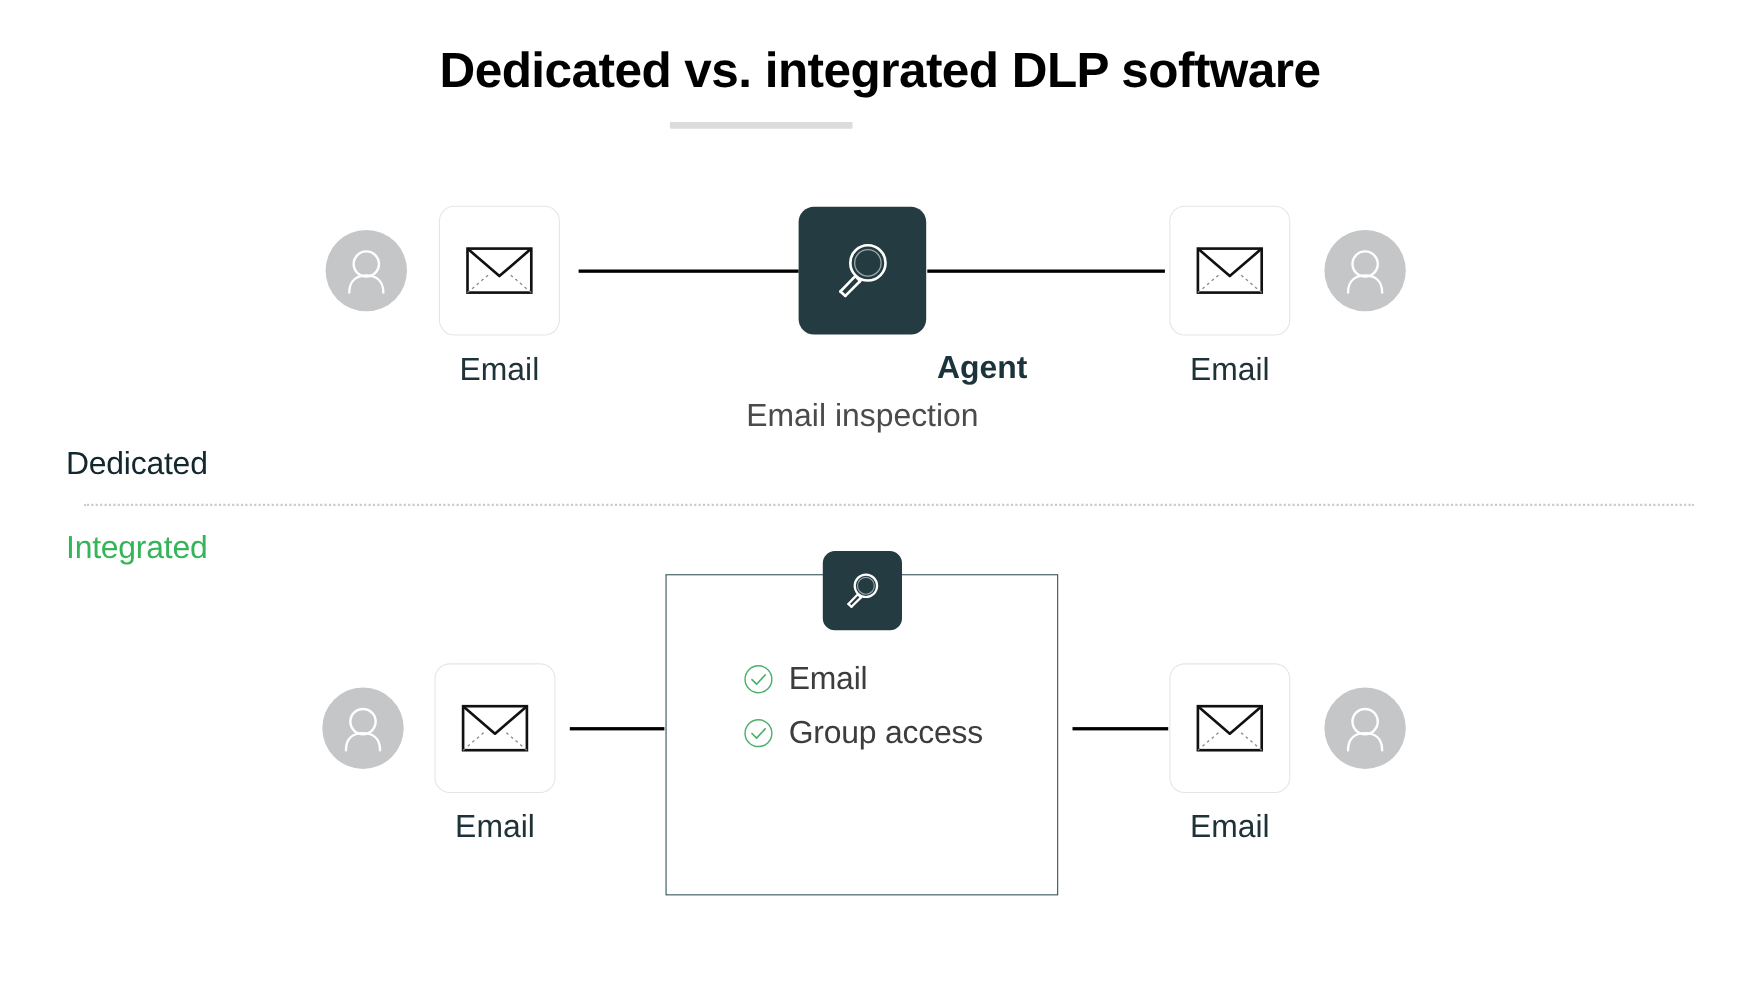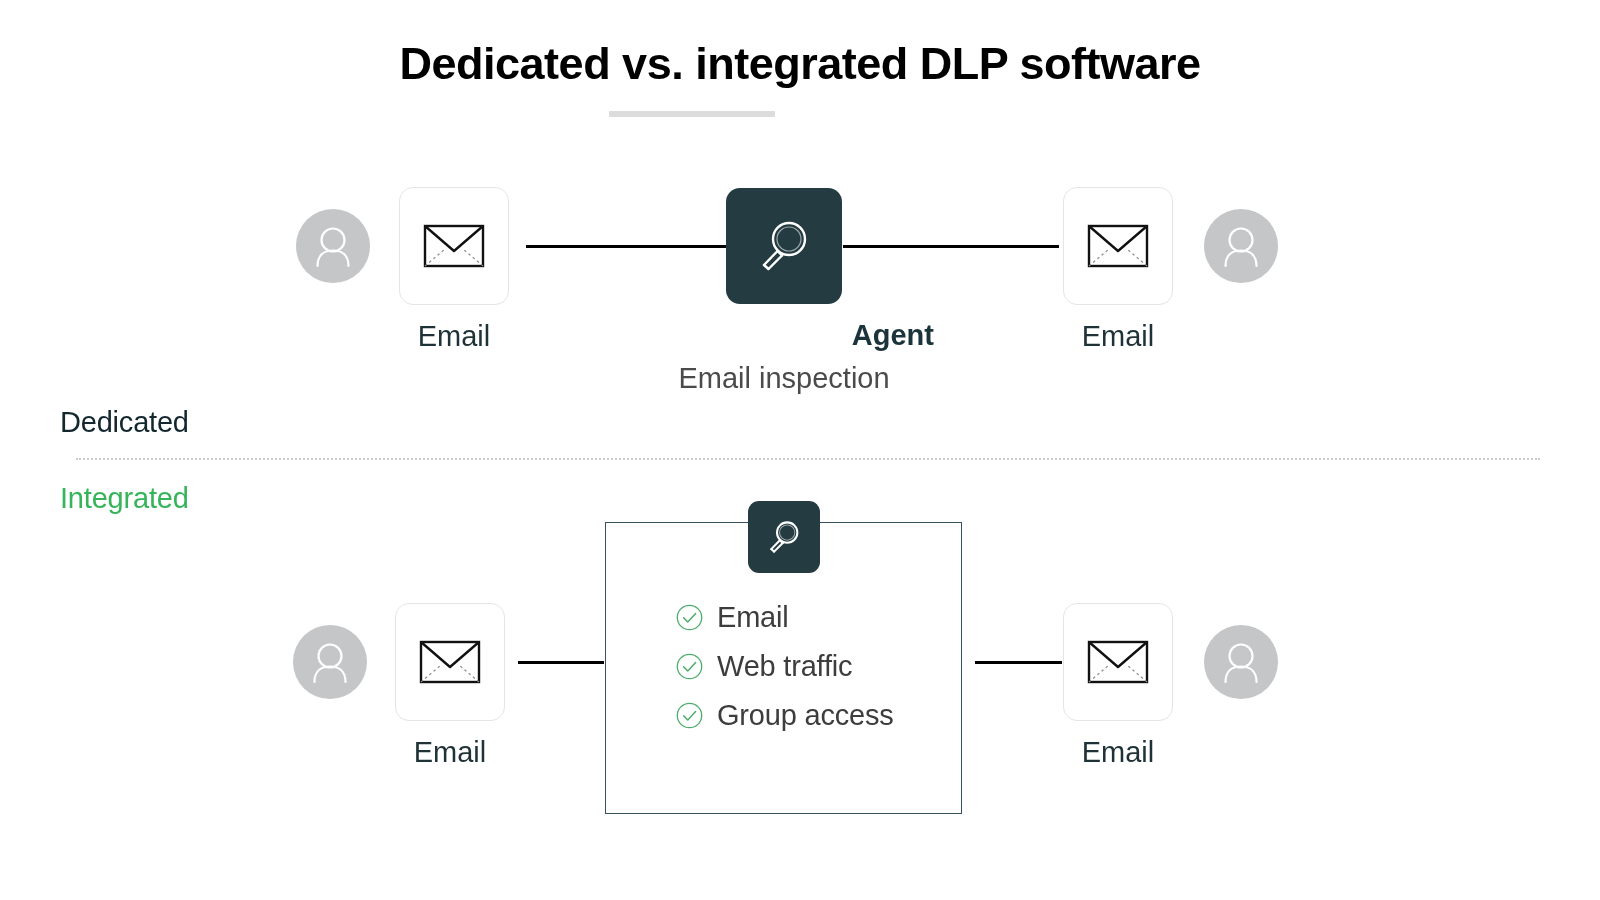--- a/index.html
+++ b/index.html
@@ -188,27 +188,20 @@
 
       <div class="check-item">
         <svg class="check-icon" viewBox="0 0 27 27">
           <circle cx="13.5" cy="13.5" r="12.2" fill="none" stroke="#4cae6b" stroke-width="1.3"></circle>
           <path d="M7.6 13.8 L11.8 18 L19.6 9.6" fill="none" stroke="#4cae6b" stroke-width="1.5" stroke-linecap="round" stroke-linejoin="round"></path>
         </svg>
         <span class="check-text">Email</span>
       </div>
 
 
-      <div class="check-item">
-        <svg class="check-icon" viewBox="0 0 27 27">
-          <circle cx="13.5" cy="13.5" r="12.2" fill="none" stroke="#4cae6b" stroke-width="1.3"></circle>
-          <path d="M7.6 13.8 L11.8 18 L19.6 9.6" fill="none" stroke="#4cae6b" stroke-width="1.5" stroke-linecap="round" stroke-linejoin="round"></path>
-        </svg>
-        <span class="check-text">Web traffic</span>
-      </div>
 
       <div class="check-item">
         <svg class="check-icon" viewBox="0 0 27 27">
           <circle cx="13.5" cy="13.5" r="12.2" fill="none" stroke="#4cae6b" stroke-width="1.3"></circle>
           <path d="M7.6 13.8 L11.8 18 L19.6 9.6" fill="none" stroke="#4cae6b" stroke-width="1.5" stroke-linecap="round" stroke-linejoin="round"></path>
         </svg>
         <span class="check-text">Group access</span>
       </div>
 
     </div>

